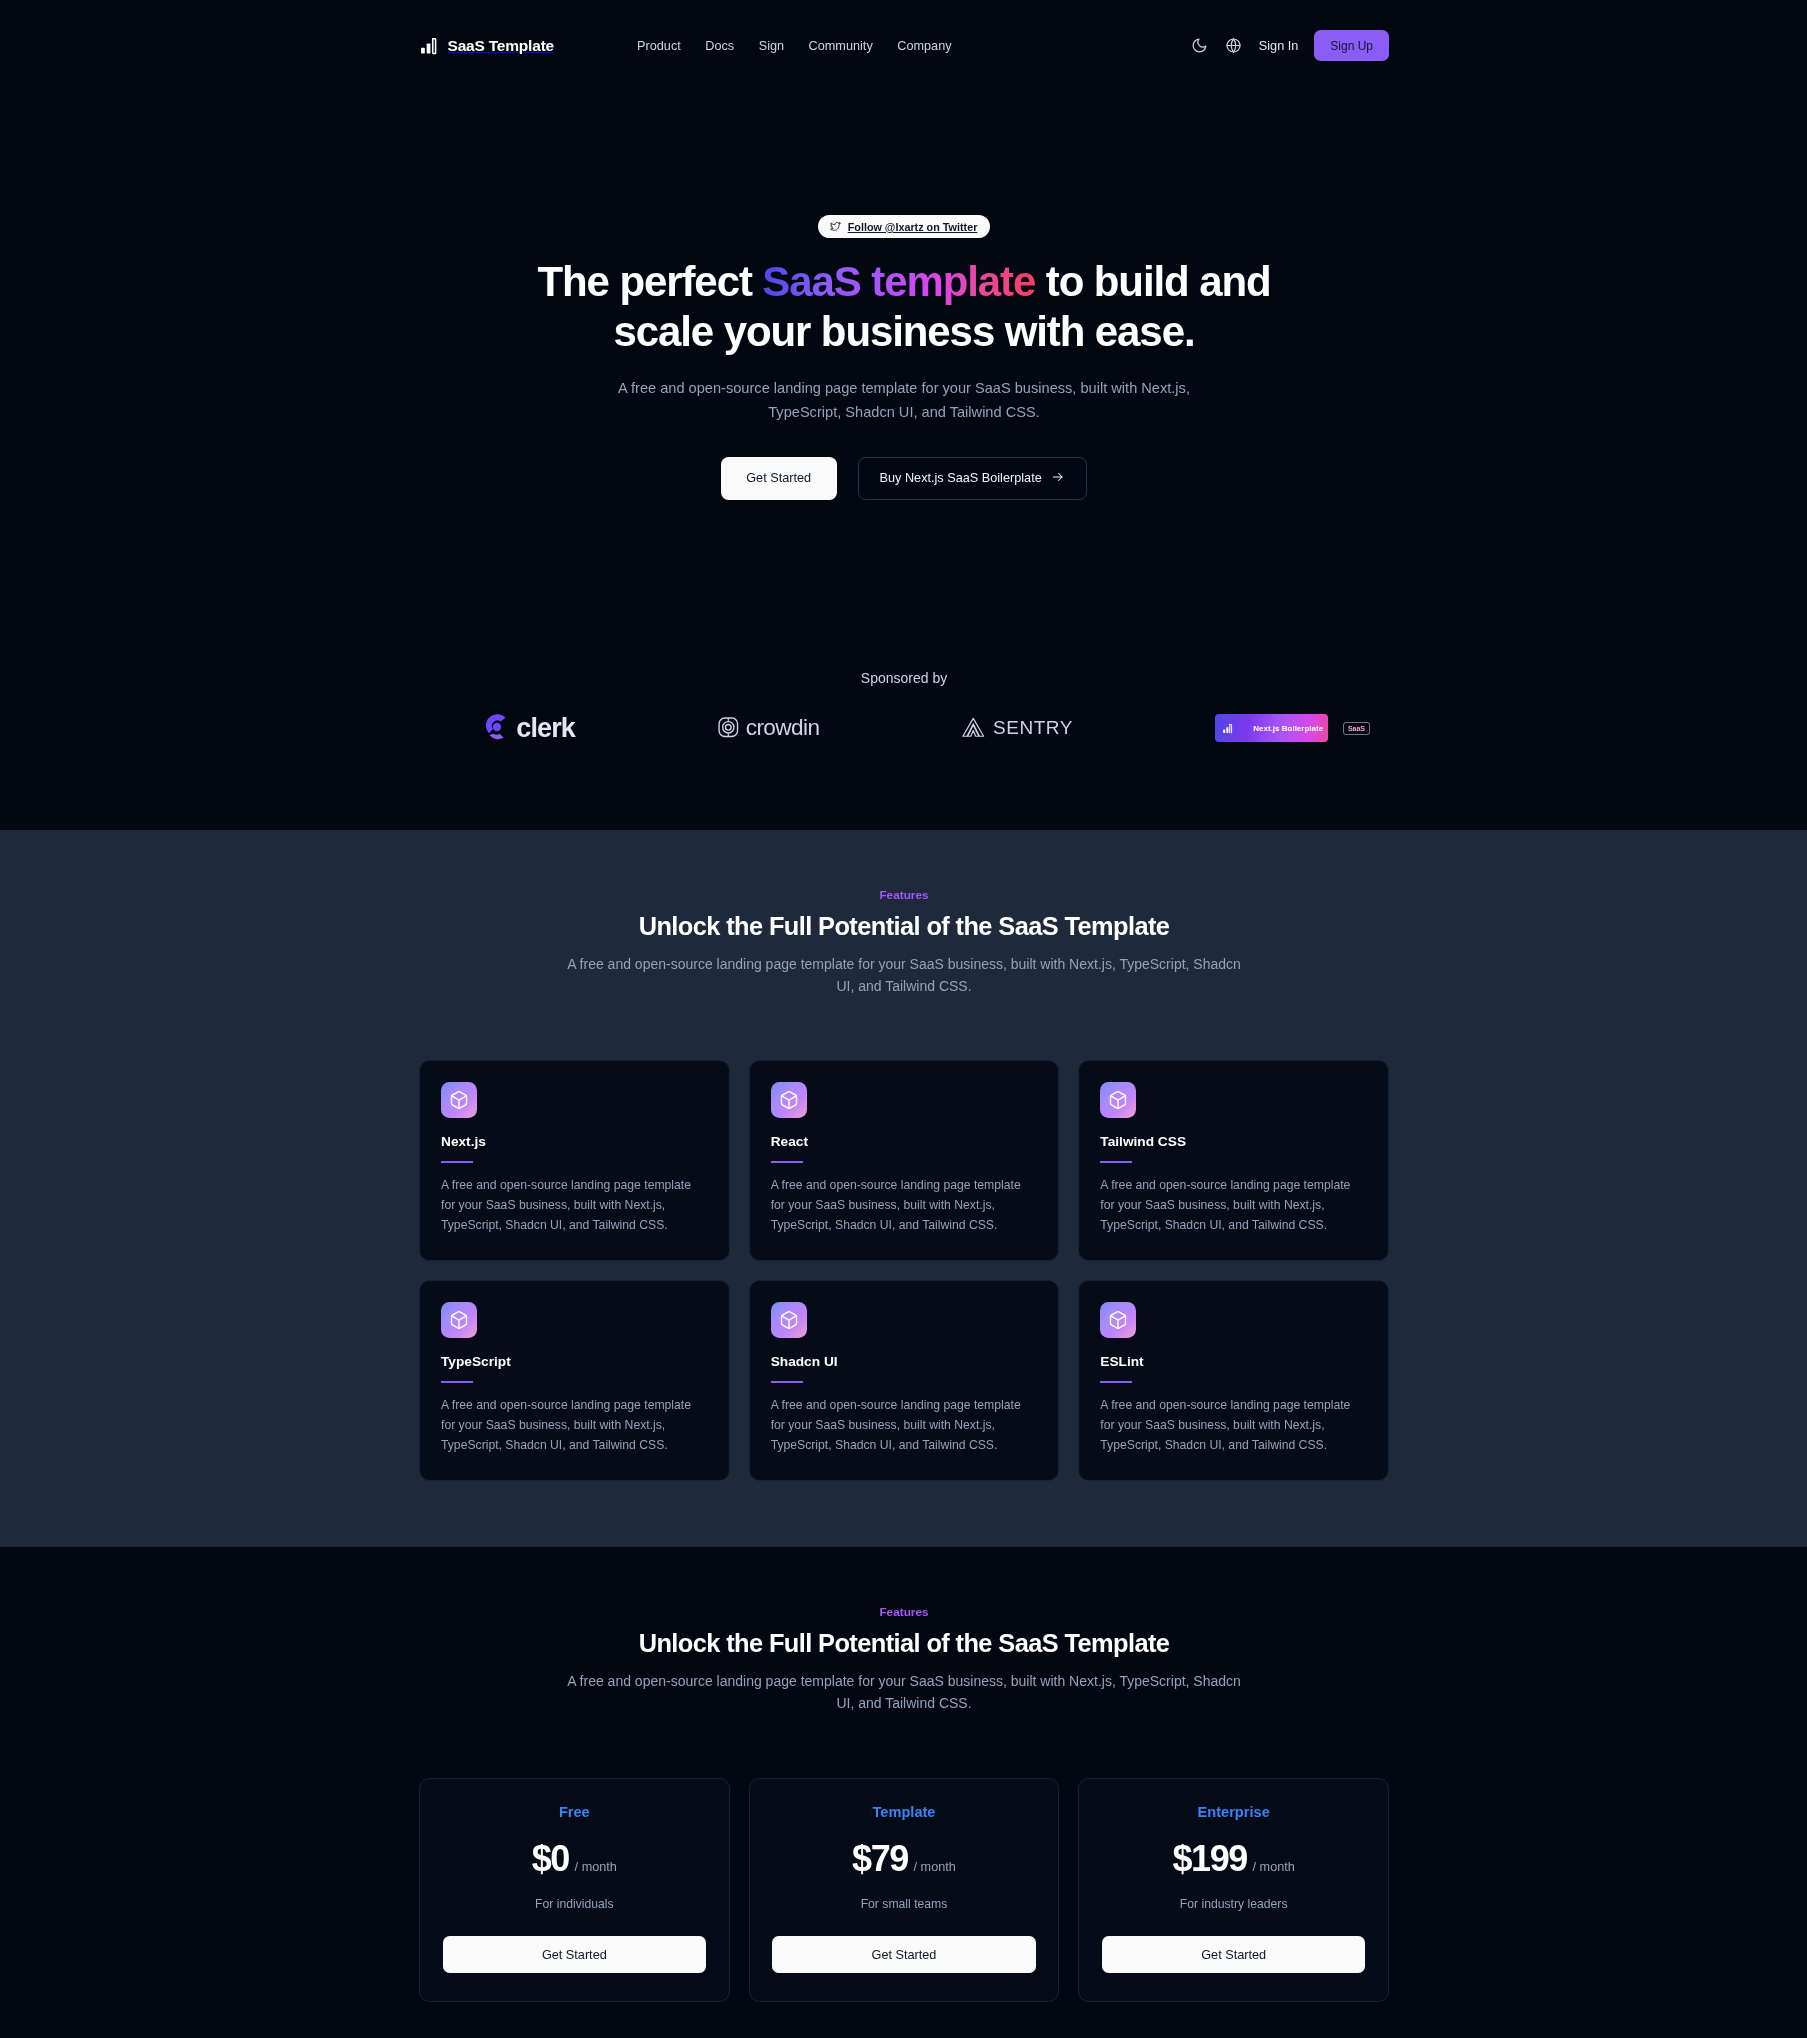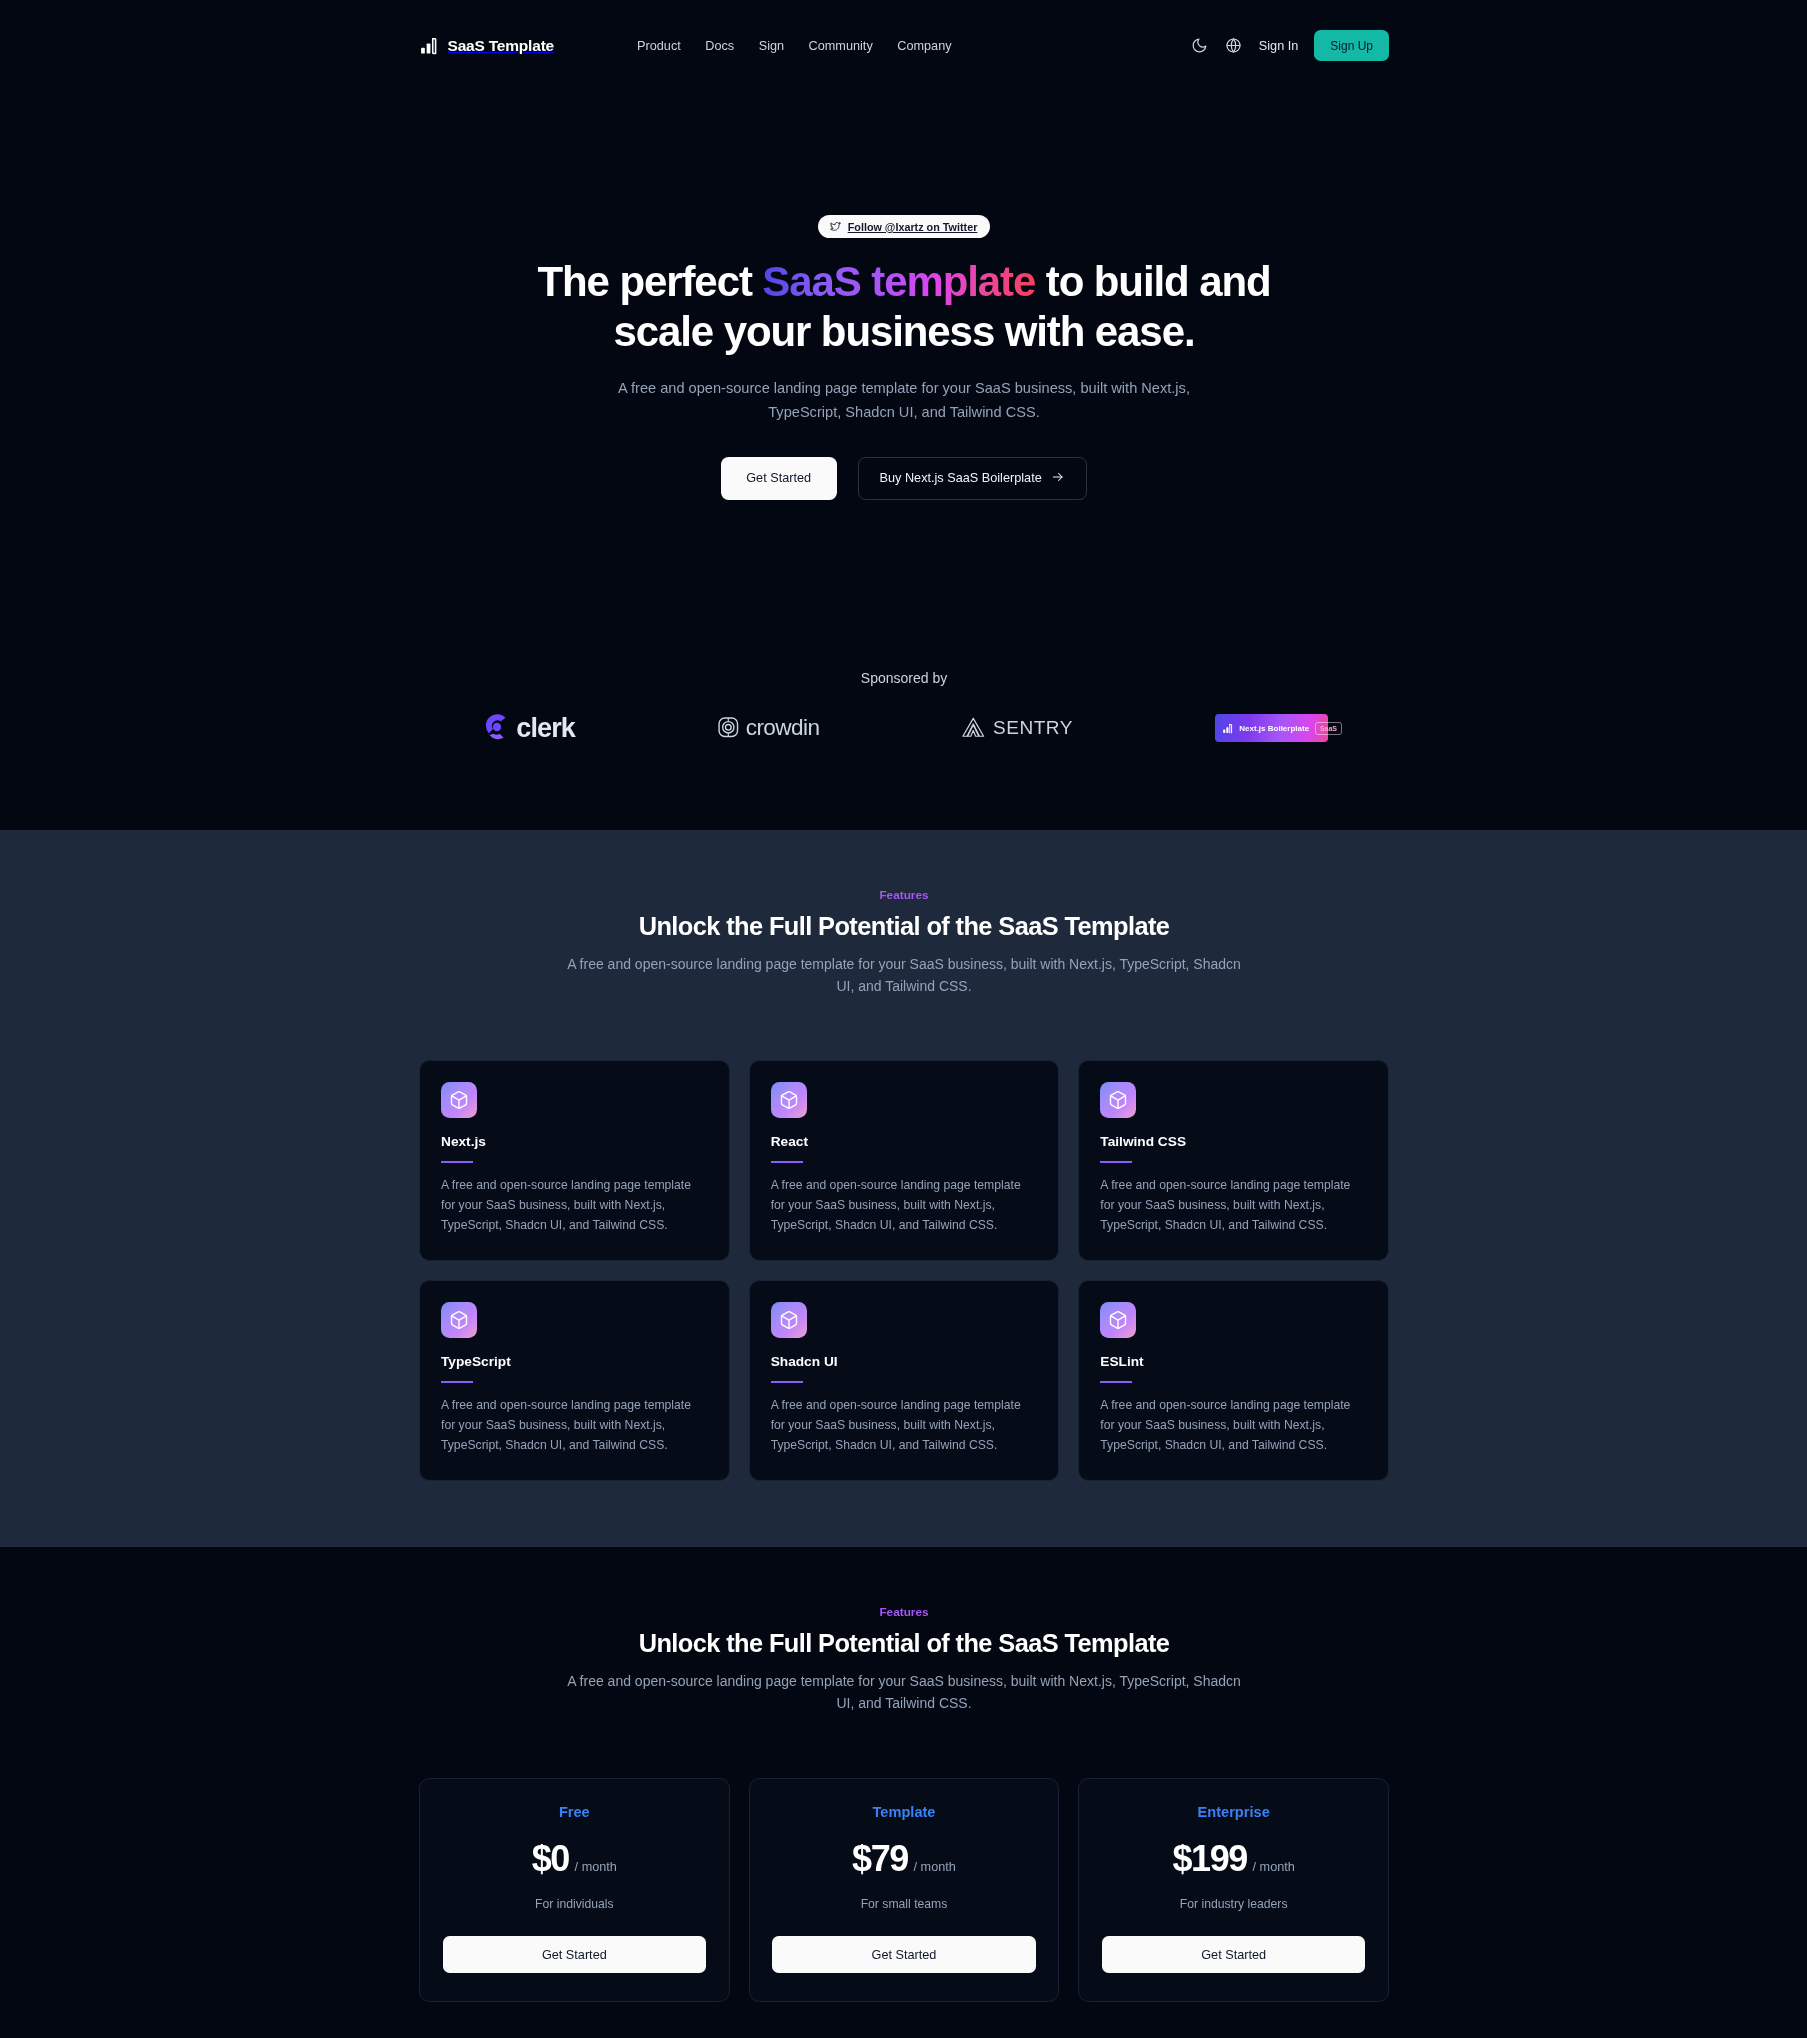--- a/index.html
+++ b/index.html
@@ -24,21 +24,21 @@
   .logo-mark { width:20px; height:20px; display:block; }
   .logo-text { font-size:15.5px; font-weight:700; color:#ffffff; letter-spacing:-0.2px; }
   nav.main-nav { display:flex; align-items:center; gap:24.5px; margin-left:83px; }
   nav.main-nav a {
     font-size:12.7px; color:#cbd5e1; text-decoration:none; font-weight:400;
   }
   .header-right { margin-left:auto; display:flex; align-items:center; gap:16px; }
   .icon-btn { width:18px; height:18px; display:inline-flex; align-items:center; justify-content:center; color:#cbd5e1; }
   .signin-link { font-size:12.7px; color:#e2e8f0; text-decoration:none; }
   .signup-btn {
-    background:#14b8a6; color:#0f172a; font-size:12px; font-weight:500;
+    background:#8b5cf6; color:#0f172a; font-size:12px; font-weight:500;
     border:none; border-radius:6.6px; padding:8.5px 16px; cursor:pointer;
     font-family:"Liberation Sans", sans-serif;
   }
 
   
   .hero-inner { text-align:center; padding-top:140px; padding-bottom:0; }
   .twitter-badge {
     display:inline-flex; align-items:center; gap:6.6px;
     background:#fafafa; color:#0f172a;
     border-radius:941px; padding:5.6px 13px 5.6px 11.3px;
@@ -82,21 +82,21 @@
   }
   .sponsor-cell { display:flex; align-items:center; justify-content:center; height:41px; }
   .clerk-logo { display:flex; align-items:center; gap:3.8px; }
   .clerk-text { font-size:27px; font-weight:700; color:#e2e8f0; letter-spacing:-0.9px; }
   .crowdin-logo { display:flex; align-items:center; gap:6.6px; }
   .crowdin-text { font-size:22.6px; font-weight:500; color:#cbd5e1; letter-spacing:-0.6px;text-align:center; }
   .sentry-logo { display:flex; align-items:center; gap:7.5px; }
   .sentry-text { font-size:19px; font-weight:400; color:#cbd5e1; letter-spacing:0.5px; }
   .nextjs-badge {
     background:linear-gradient(100deg,#4f46e5 0%,#7c3aed 30%,#a855f7 58%,#d946ef 82%,#ec4899 100%);
-    border-radius:3.8px; padding:5.6px 7.5px; display:flex; align-items:center; gap:6px;
+    border-radius:3.8px; padding:5.6px 7.5px; display:flex; align-items:center; gap:20px;
     width:113px;
   }
   .nextjs-badge-text { font-size:8px; font-weight:700; color:#ffffff; white-space:nowrap; }
   .nextjs-badge-pill {
     font-size:7px; font-weight:700; color:#f9a8d4;
     border:0.9px solid rgba(255,255,255,.45); border-radius:2.8px; padding:1.9px 3.8px;
     margin-left:auto;
   }
 
   

